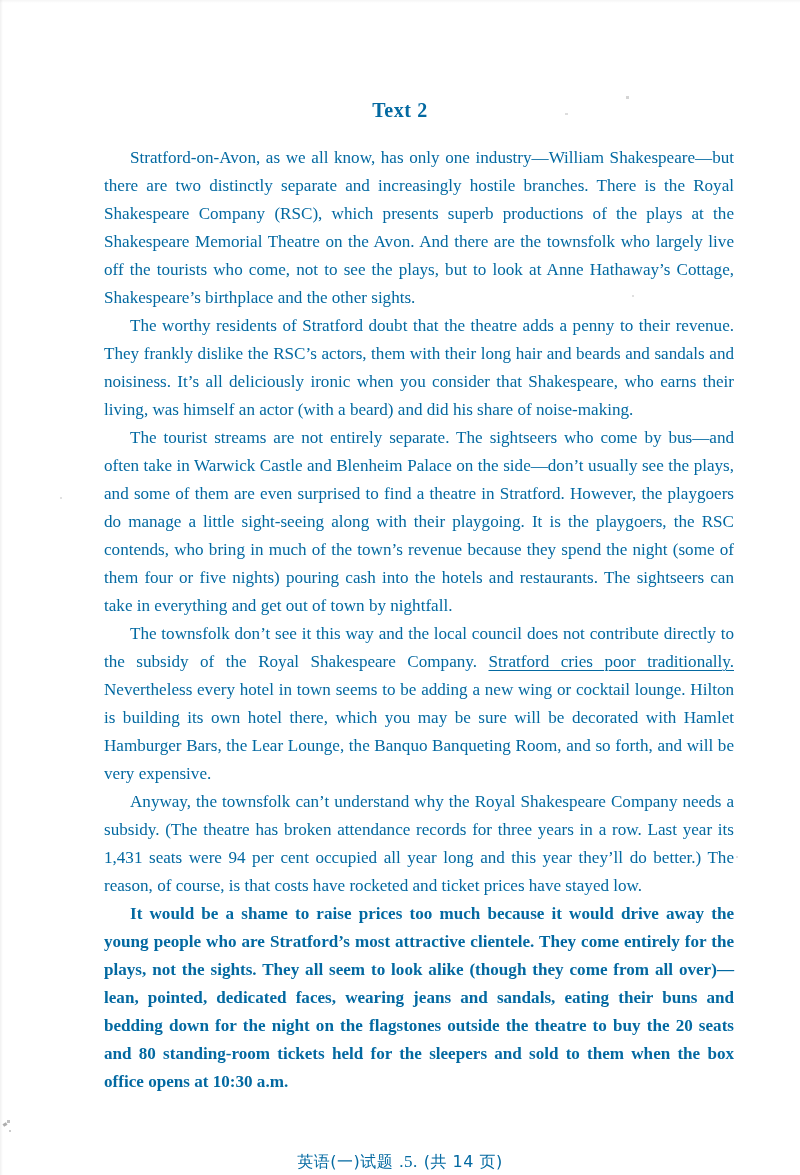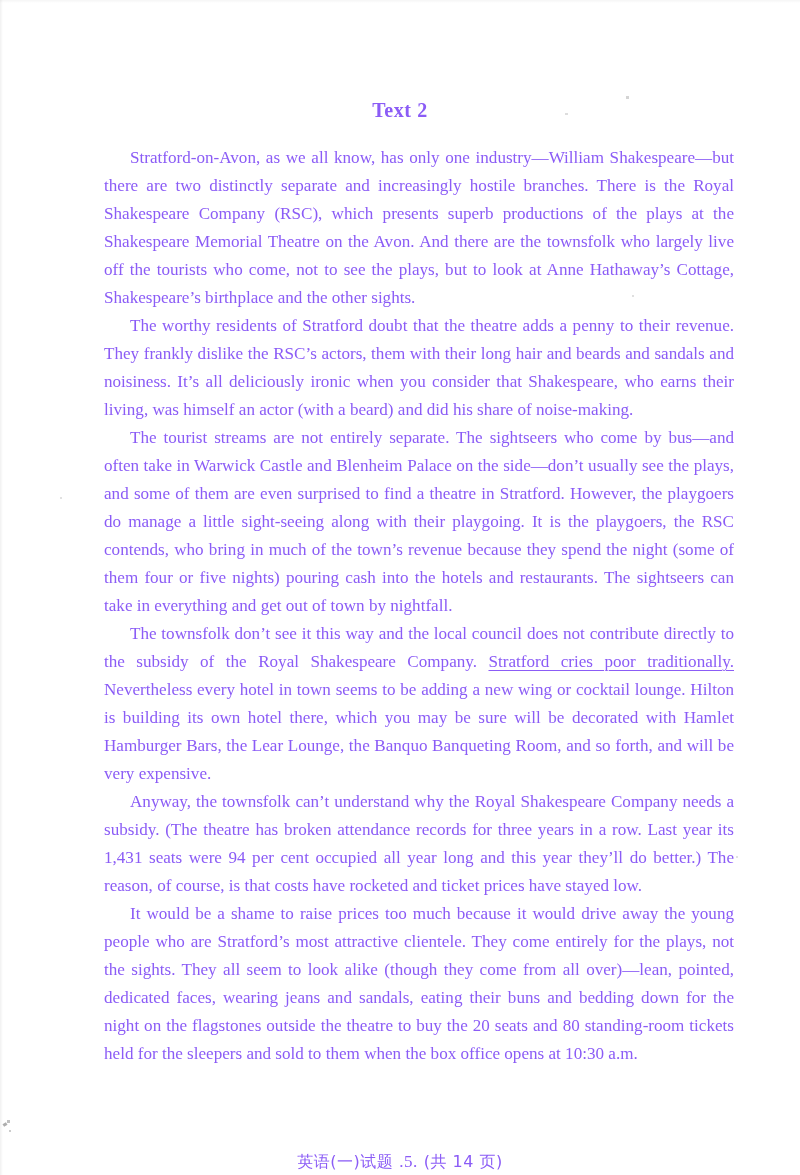--- a/index.html
+++ b/index.html
@@ -9,21 +9,21 @@
     background: #ffffff;
   }
   .page {
     position: relative;
     width: 800px;
     height: 1175px;
     margin: 0 auto;
     background: #ffffff;
     overflow: hidden;
     font-family: "Liberation Serif", "DejaVu Serif", serif;
-    color: #8b5cf6;
+    color: #0369a1;
   }
   
   .scan-edge-left {
     position: absolute;
     left: 0; top: 0;
     width: 3px; height: 1175px;
     background: linear-gradient(to right, rgba(0,0,0,0.055), rgba(0,0,0,0));
     pointer-events: none;
   }
   .scan-edge-top {
@@ -68,21 +68,21 @@
   .para {
     margin: 0;
     font-size: 17.1px;
     line-height: 28px;
     text-align: justify;
     text-justify: inter-word;
     text-indent: 26px;
     hyphens: none;
     -webkit-hyphens: none;
   }
-  .para:last-child { text-align-last: left; }
+  .para:last-child { text-align-last: left; font-weight: bold; }
   .para u {
     text-decoration: underline;
     text-underline-offset: 2.5px;
     text-decoration-thickness: 1px;
     margin-top: 27px;
   }
 
   .footer {
     position: absolute;
     left: 0;

